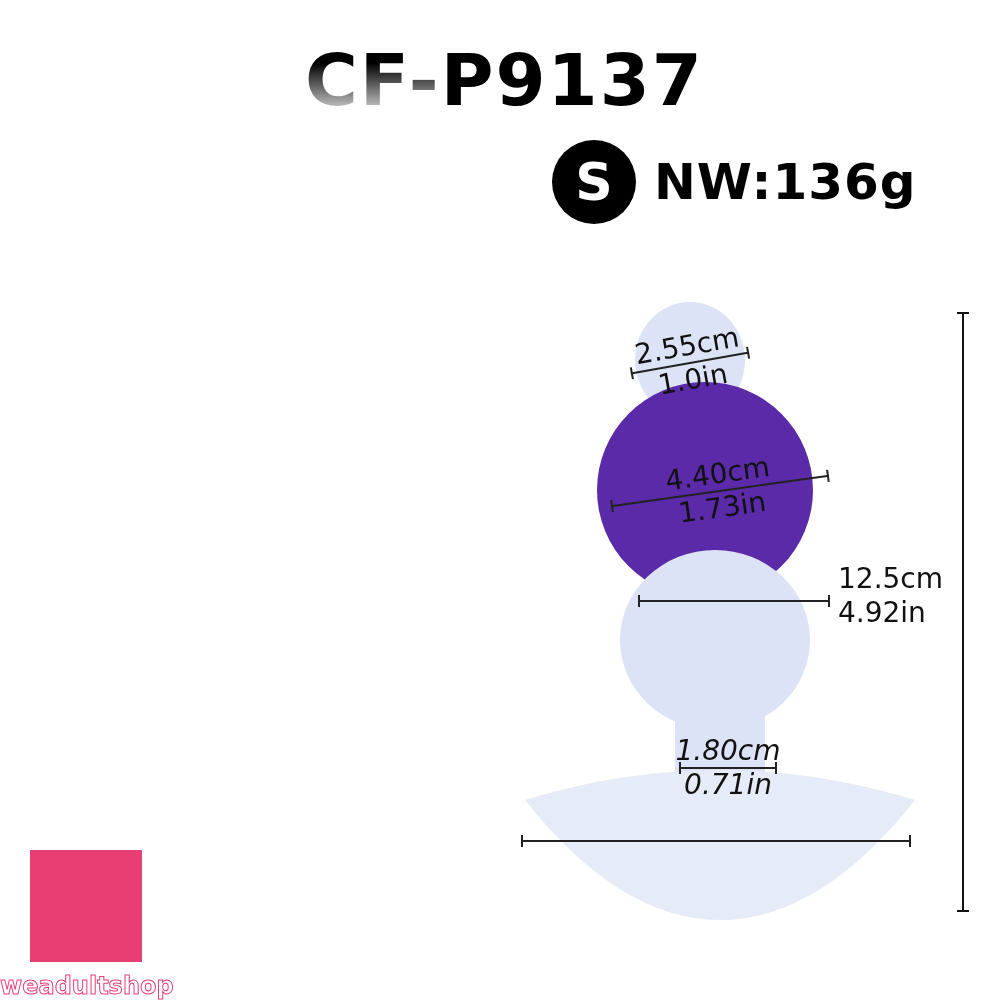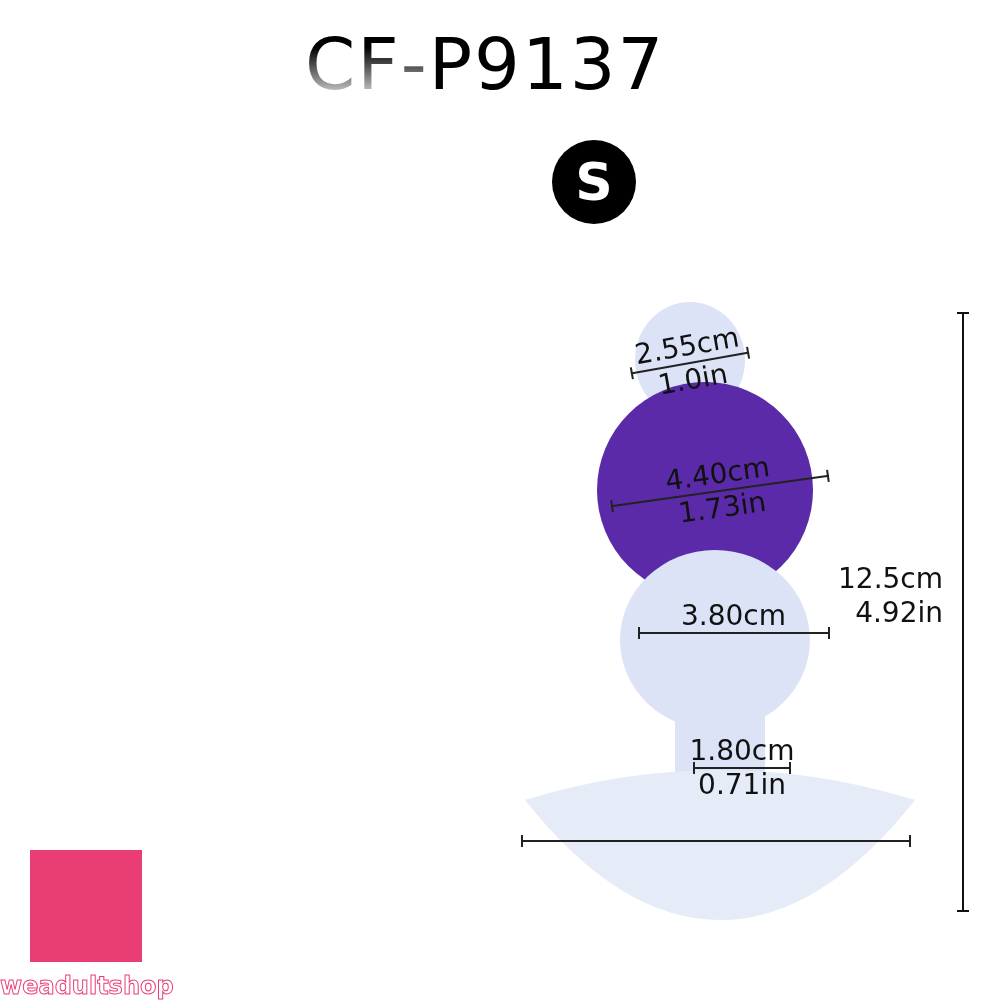--- a/index.html
+++ b/index.html
@@ -2,22 +2,22 @@
 <html><head>
   <meta charset="utf-8">
   <style>
     * { margin: 0; padding: 0; box-sizing: border-box; }
     body {
       width: 1000px; height: 1000px; background: #ffffff;
       position: relative; overflow: hidden;
       font-family: "DejaVu Sans", sans-serif;
     }
     .model-code {
-      position: absolute; top: 22px; left: 305px;
-      font-size: 72px; font-weight: normal; color: #000;
+      position: absolute; top: 38px; left: 305px;
+      font-size: 72px; font-weight: bold; color: #000;
       letter-spacing: 2px;
     }
     .model-code .fade {
       background: linear-gradient(to bottom, #000 30%, #fff 100%);
       -webkit-background-clip: text; background-clip: text; color: transparent;
     }
     .weight-row {
       position: absolute; top: 140px; left: 552px;
       display: flex; align-items: center; gap: 18px;
     }
@@ -42,41 +42,42 @@
     .height-bar {
       position: absolute; left: 962px; top: 312px; width: 2px; height: 600px; background: #111;
     }
     .height-bar::before, .height-bar::after {
       content: ""; position: absolute; left: -5px; width: 12px; height: 2px; background: #111;
     }
     .height-bar::before { top: 0; }
     .height-bar::after { bottom: 0; }
     .height-label {
       position: absolute; left: 838px; top: 562px;
-      font-size: 28px; color: #111; line-height: 1.2; text-align: right;
+      font-size: 28px; color: #111; line-height: 1.2; 
     }
     .logo-box {
       position: absolute; left: 30px; top: 850px; width: 112px; height: 112px;
       background: #e83e74;
     }
     .logo-text {
       position: absolute; left: 0; top: 972px;
       font-size: 24px; font-weight: bold; color: #e83e74;
       -webkit-text-stroke: 1px #e83e74; color: #fff;
     }
   </style>
 </head>
 <body>
 
 <div class="model-code">
   <span class="fade">CF-</span><span>P9137</span>
 </div>
 
 <div class="weight-row">
   <div class="size-badge">S</div>
+  <div class="net-weight">NW:136g</div>
 </div>
 
 <svg class="product-shape" viewBox="0 0 400 650">
   <ellipse cx="170" cy="60" rx="55" ry="58" fill="#dde3f6"></ellipse>
   <circle cx="185" cy="190" r="108" fill="#5b2aa8"></circle>
   <ellipse cx="195" cy="340" rx="95" ry="90" fill="#dde3f6"></ellipse>
   <rect x="155" y="400" width="90" height="100" fill="#dde3f6"></rect>
   <path d="M5,500 Q200,440 395,500 Q300,620 200,620 Q100,620 5,500 Z" fill="#e6ebf8"></path>
 </svg>
 
@@ -86,25 +87,24 @@
   <div>1.0in</div>
 </div>
 
 <div class="dim" style="left:605px; top:458px; width:230px; transform:rotate(-8deg);">
   <div>4.40cm</div>
   <div class="line" style="width:220px;"></div>
   <div>1.73in</div>
 </div>
 
 <div class="dim" style="left:636px; top:600px; width:195px;">
-  <div>3.80cm</div>
   <div class="line" style="width:192px;"></div>
 </div>
 
-<div class="dim" style="left:682px; top:735px; width:120px;">
+<div class="dim" style="left:668px; top:735px; width:120px;font-style:italic;">
   <div>1.80cm</div>
   <div class="line" style="width:98px;"></div>
   <div>0.71in</div>
 </div>
 
 <div class="dim" style="left:518px; top:840px; width:395px;">
   <div class="line" style="width:390px;"></div>
 </div>
 
 <div class="height-bar"></div>

